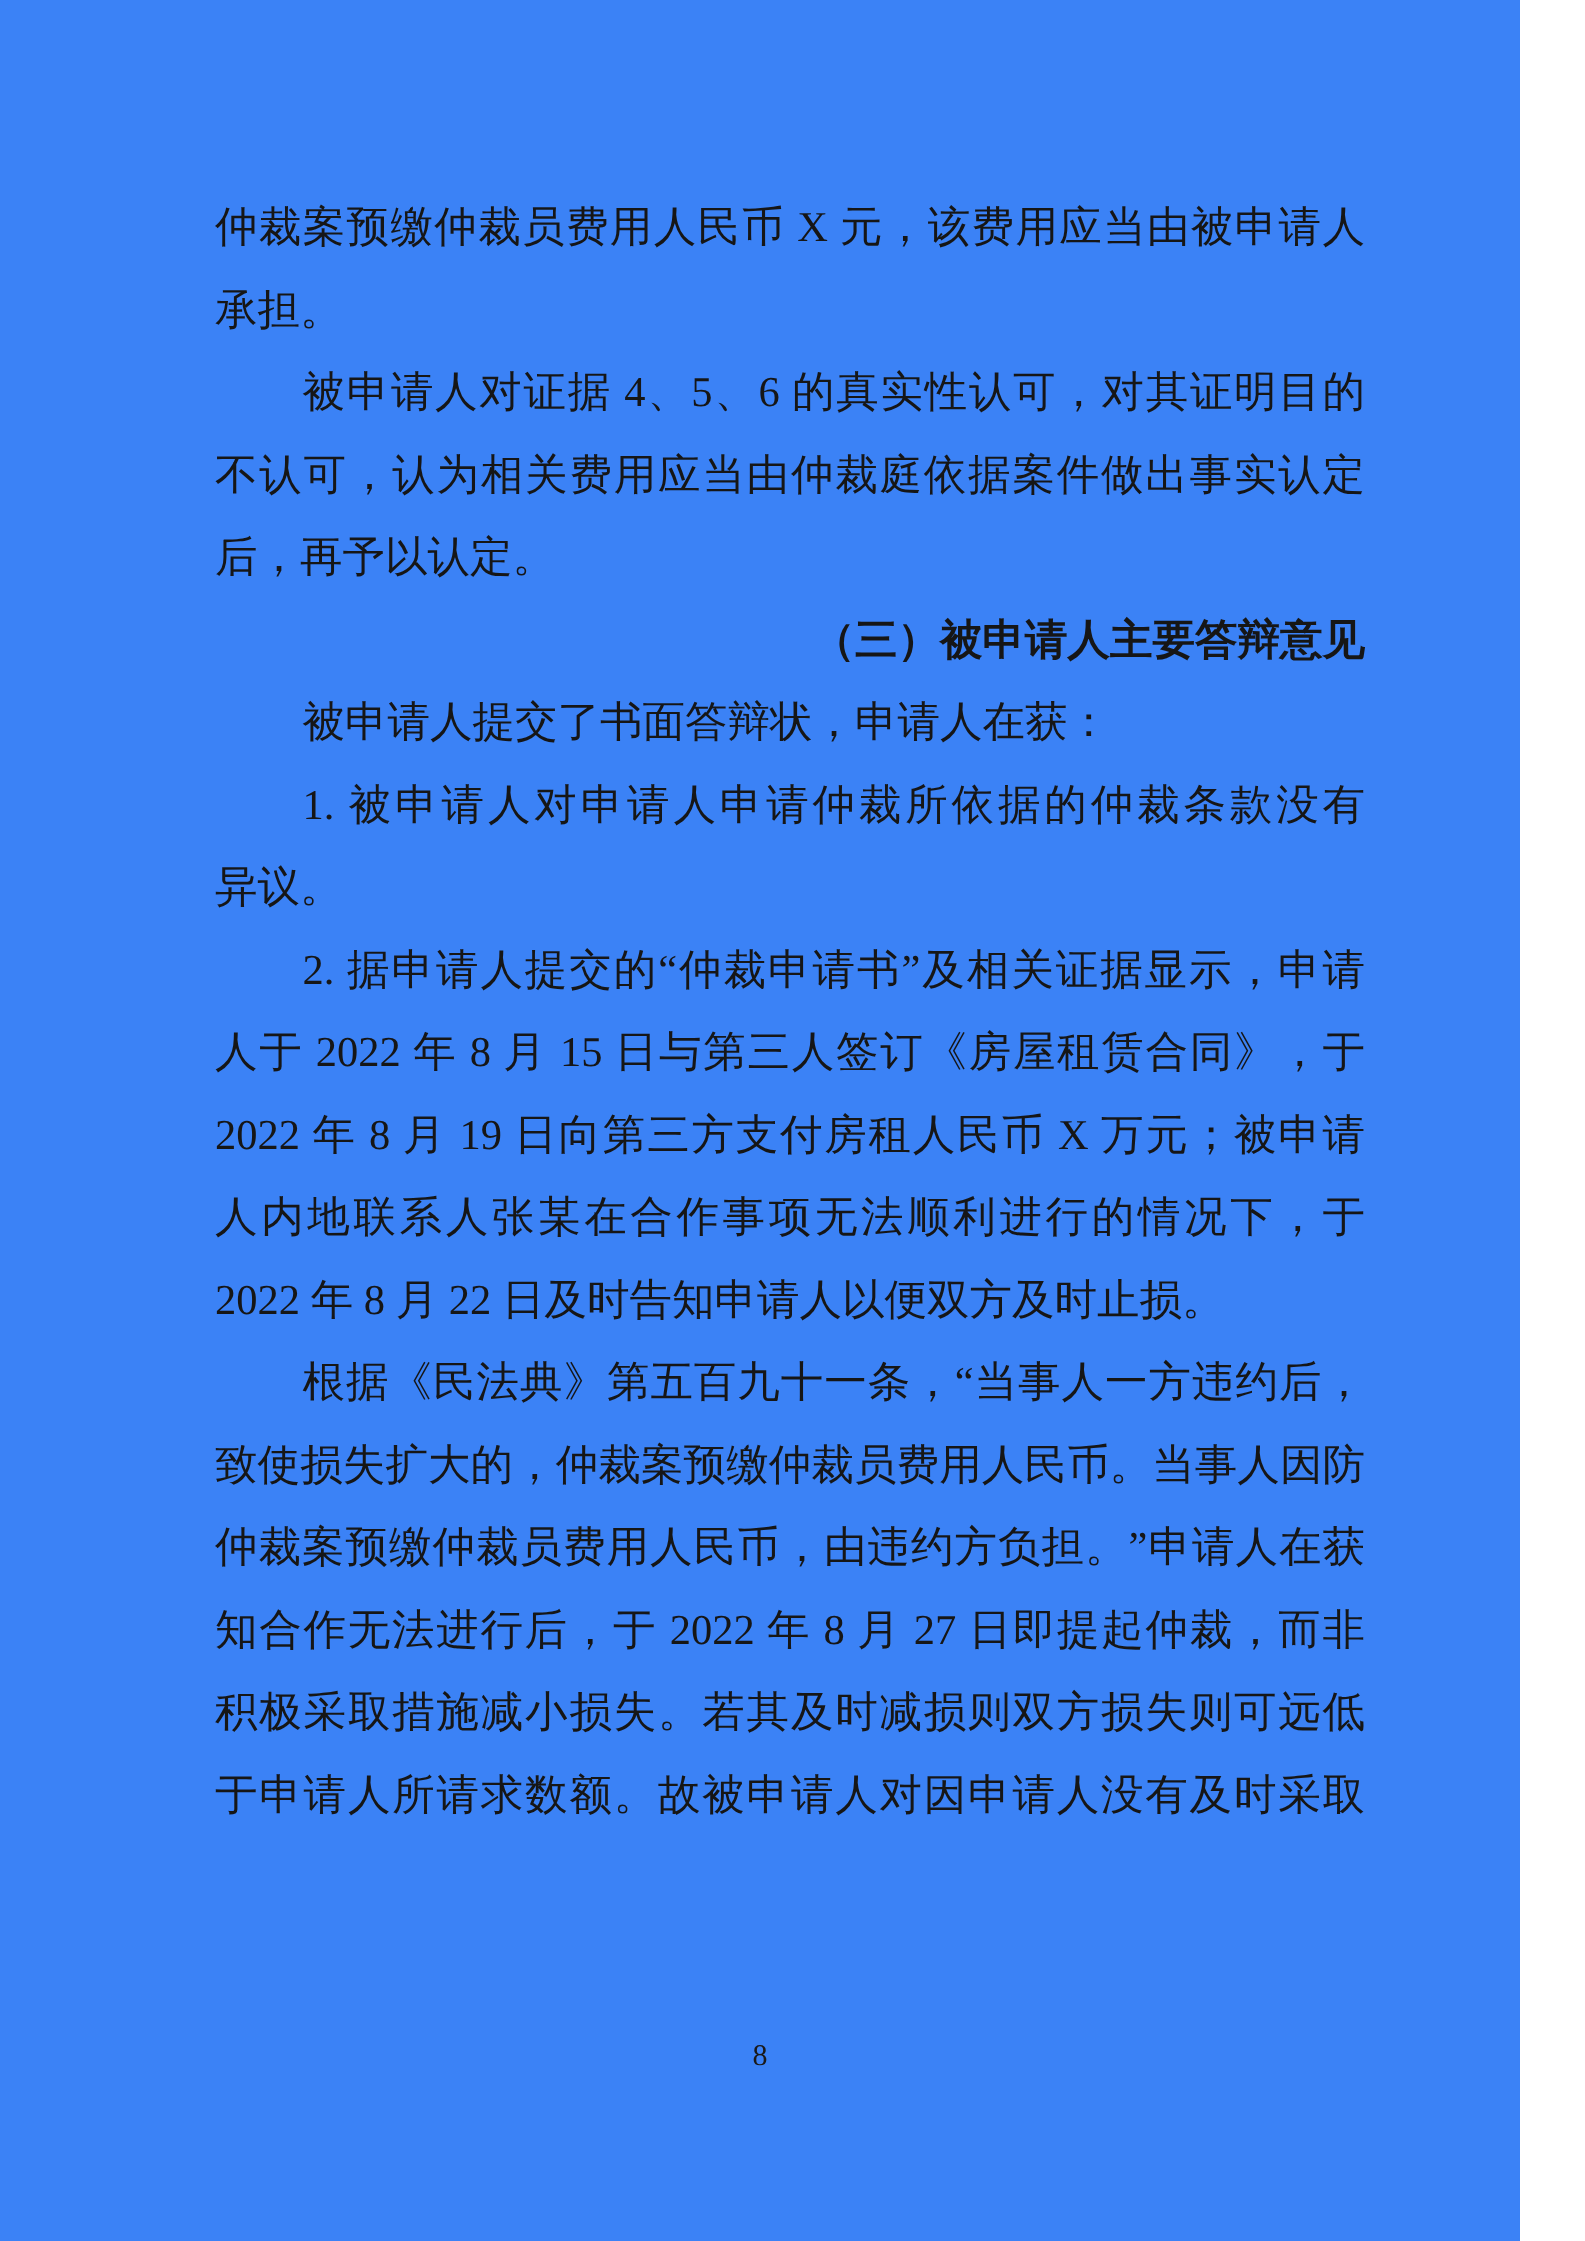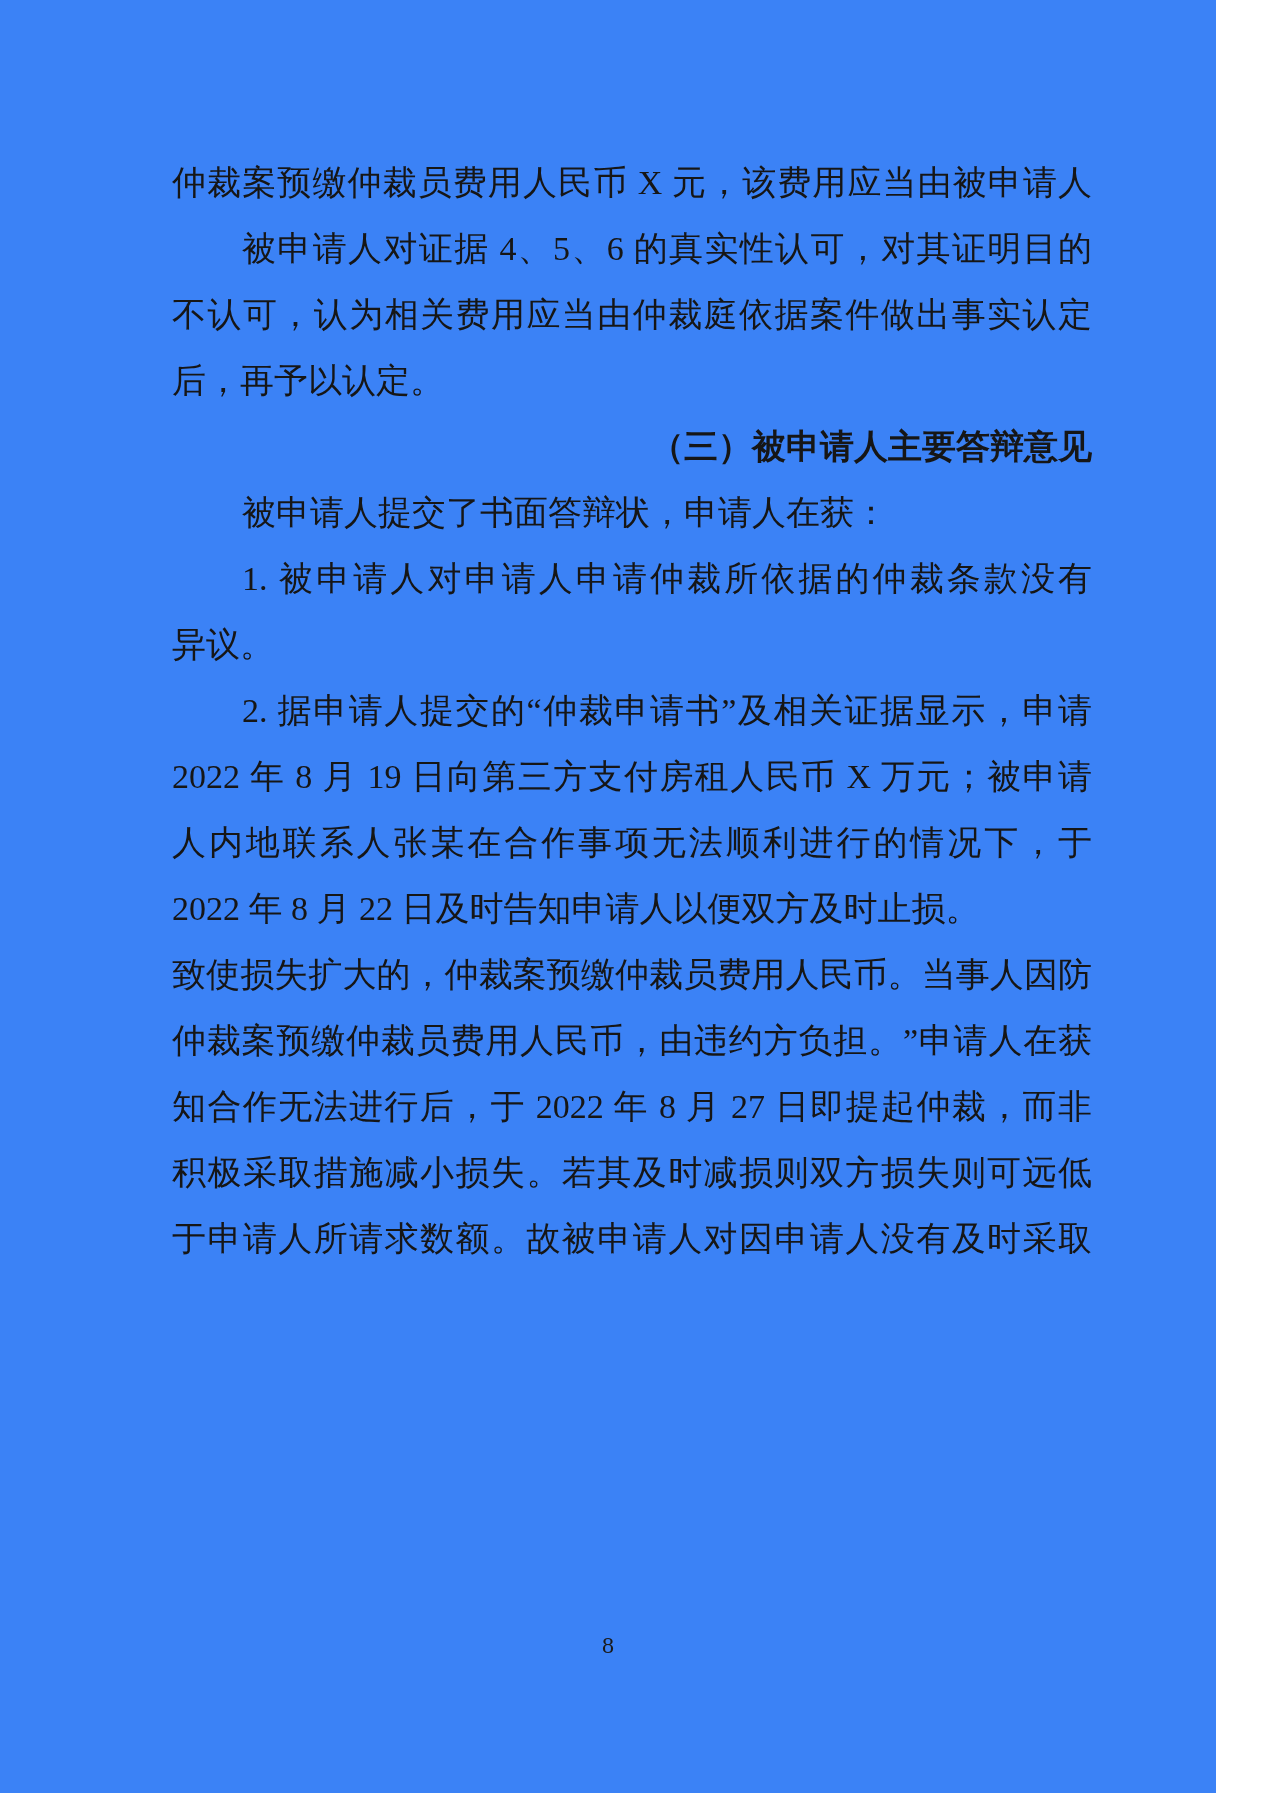--- a/index.html
+++ b/index.html
@@ -52,31 +52,34 @@
     line-height: 30px;
     color: #1a1a1a;
   }
 </style>
 </head>
 <body>
 
 <div class="page">
   <div class="text-block">
       <div class="line justify">仲裁案预缴仲裁员费用人民币 X 元，该费用应当由被申请人</div>
+      <div class="line">承担。</div>
       <div class="line indent justify">被申请人对证据 4、5、6 的真实性认可，对其证明目的</div>
       <div class="line justify">不认可，认为相关费用应当由仲裁庭依据案件做出事实认定</div>
       <div class="line">后，再予以认定。</div>
       <div class="line indent bold">（三）被申请人主要答辩意见</div>
       <div class="line indent">被申请人提交了书面答辩状，申请人在获：</div>
       <div class="line indent justify">1. 被申请人对申请人申请仲裁所依据的仲裁条款没有</div>
       <div class="line">异议。</div>
       <div class="line indent justify">2. 据申请人提交的“仲裁申请书”及相关证据显示，申请</div>
+      <div class="line justify">人于 2022 年 8 月 15 日与第三人签订《房屋租赁合同》，于</div>
       <div class="line justify">2022 年 8 月 19 日向第三方支付房租人民币 X 万元；被申请</div>
       <div class="line justify">人内地联系人张某在合作事项无法顺利进行的情况下，于</div>
       <div class="line">2022 年 8 月 22 日及时告知申请人以便双方及时止损。</div>
+      <div class="line indent justify">根据《民法典》第五百九十一条，“当事人一方违约后，</div>
       <div class="line justify">致使损失扩大的，仲裁案预缴仲裁员费用人民币。当事人因防</div>
       <div class="line justify">仲裁案预缴仲裁员费用人民币，由违约方负担。”申请人在获</div>
       <div class="line justify">知合作无法进行后，于 2022 年 8 月 27 日即提起仲裁，而非</div>
       <div class="line justify">积极采取措施减小损失。若其及时减损则双方损失则可远低</div>
       <div class="line justify">于申请人所请求数额。故被申请人对因申请人没有及时采取</div>
     </div>
   <div class="page-number">8</div>
 </div>
 
 </body></html>

